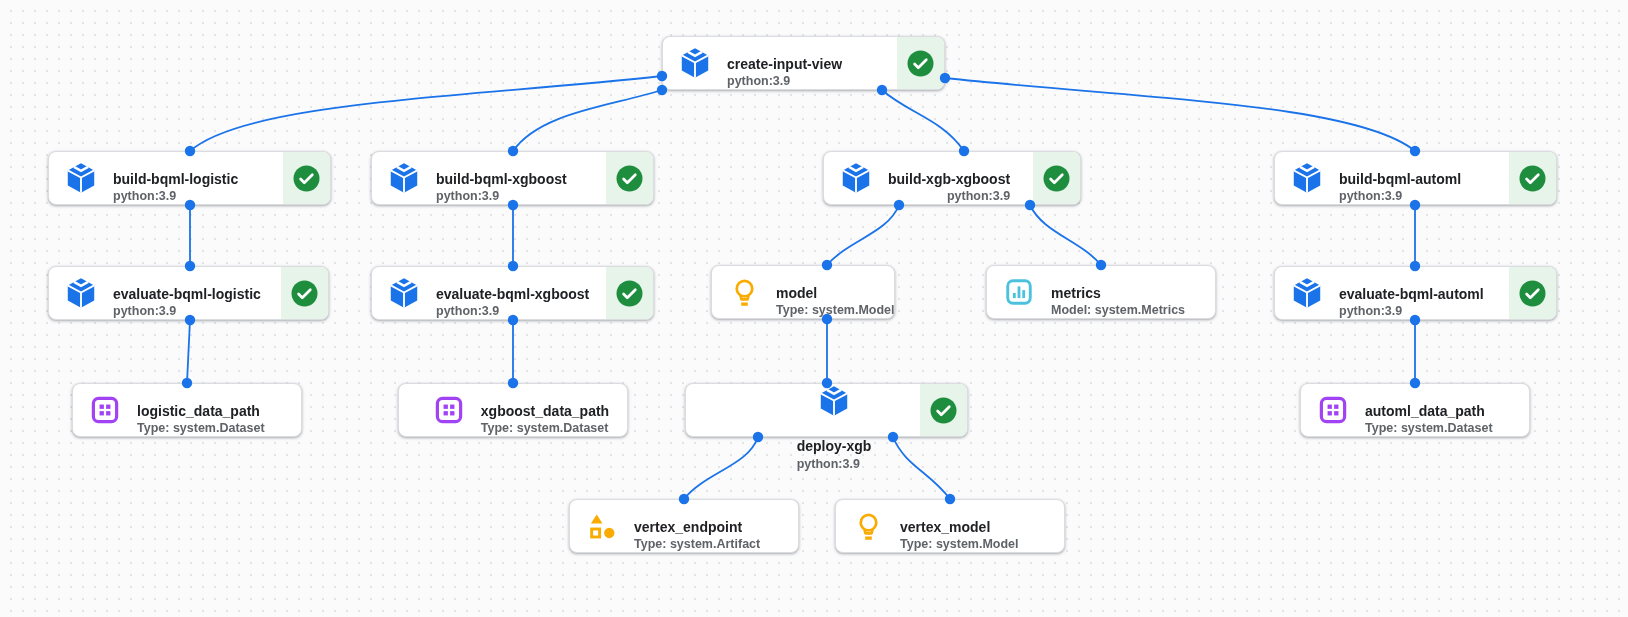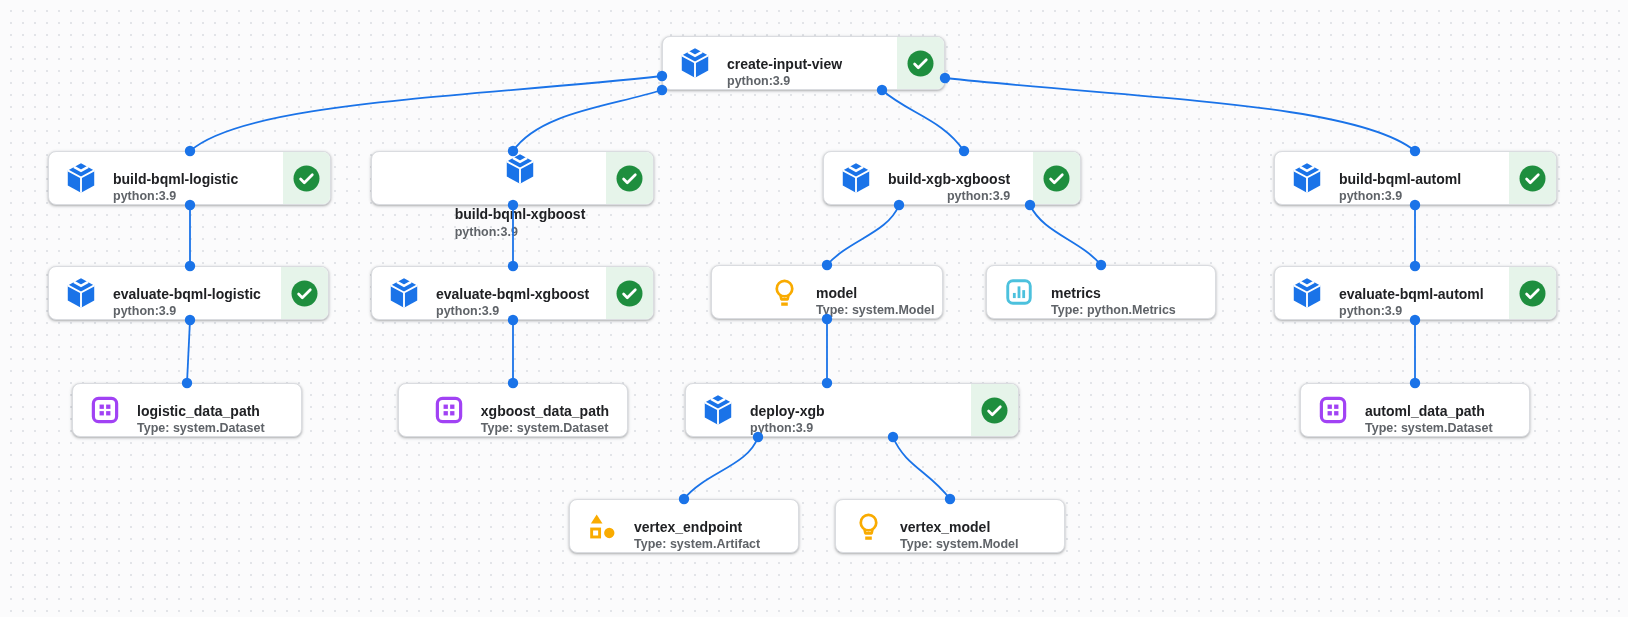--- a/index.html
+++ b/index.html
@@ -113,21 +113,21 @@
           <span class="title">build-bqml-logistic</span>
           <span class="subtitle">python:3.9</span>
         </span>
         <span class="status">
           <svg viewBox="0 0 27 27" width="27" height="27">
   <circle cx="13.5" cy="13.5" r="13" fill="#1e8e3e"></circle>
   <path d="M7.6,14 L11.3,17.7 L19.3,9.7" stroke="#fff" stroke-width="2.7" fill="none" stroke-linecap="round" stroke-linejoin="round"></path>
           </svg>
         </span>
       </div>
-      <div class="node execution" style="left: 371px; top: 151px; width: 283px; height: 54px; flex-direction: column;">
+      <div class="node execution" style="left: 371px; top: 151px; width: 283px; height: 54px;">
         <span class="nicon">
           <svg viewBox="0 0 36 36" width="34" height="34">
     <polygon points="18,2.5 32,10 32,26 18,33.5 4,26 4,10" fill="#1a73e8"></polygon>
     <path d="M4,10 L18,17.5 L32,10" stroke="#fff" stroke-width="2" fill="none"></path>
     <line x1="18" y1="17.5" x2="18" y2="33.5" stroke="#fff" stroke-width="2"></line>
     <path d="M10.5,6.3 L18,10.4 L25.5,6.3" stroke="#fff" stroke-width="2.6" fill="none"></path>
           </svg>
         </span>
         <span class="txt">
           <span class="title">build-bqml-xgboost</span>
@@ -213,21 +213,21 @@
           <span class="title">evaluate-bqml-xgboost</span>
           <span class="subtitle">python:3.9</span>
         </span>
         <span class="status">
           <svg viewBox="0 0 27 27" width="27" height="27">
   <circle cx="13.5" cy="13.5" r="13" fill="#1e8e3e"></circle>
   <path d="M7.6,14 L11.3,17.7 L19.3,9.7" stroke="#fff" stroke-width="2.7" fill="none" stroke-linecap="round" stroke-linejoin="round"></path>
           </svg>
         </span>
       </div>
-      <div class="node artifact" style="left: 711px; top: 265px; width: 232px; height: 54px; padding-left: 40px;">
+      <div class="node artifact" style="left: 711px; top: 265px; width: 184px; height: 54px;">
         <span class="nicon">
           <svg viewBox="0 0 32 32" width="31" height="31">
     <circle cx="16" cy="12" r="8" fill="none" stroke="#f9ab00" stroke-width="2.8"></circle>
     <path d="M11.8,18.5 L12.8,23 L19.2,23 L20.2,18.5" fill="none" stroke="#f9ab00" stroke-width="2.8" stroke-linejoin="round"></path>
     <line x1="12.6" y1="28" x2="19.4" y2="28" stroke="#f9ab00" stroke-width="3.4"></line>
           </svg>
         </span>
         <span class="txt">
           <span class="title">model</span>
           <span class="subtitle">Type: system.Model</span>
@@ -237,21 +237,21 @@
         <span class="nicon">
           <svg viewBox="0 0 32 32" width="30" height="30">
     <rect x="4" y="4" width="24" height="24" rx="5.5" fill="none" stroke="#4cc1dd" stroke-width="3.1"></rect>
     <line x1="11" y1="22.5" x2="11" y2="17" stroke="#4cc1dd" stroke-width="3"></line>
     <line x1="16" y1="22.5" x2="16" y2="10" stroke="#4cc1dd" stroke-width="3"></line>
     <line x1="21" y1="22.5" x2="21" y2="14" stroke="#4cc1dd" stroke-width="3"></line>
           </svg>
         </span>
         <span class="txt">
           <span class="title">metrics</span>
-          <span class="subtitle">Type: python.Metrics</span>
+          <span class="subtitle">Model: system.Metrics</span>
         </span>
       </div>
       <div class="node execution" style="left: 1274px; top: 266px; width: 283px; height: 54px;">
         <span class="nicon">
           <svg viewBox="0 0 36 36" width="34" height="34">
     <polygon points="18,2.5 32,10 32,26 18,33.5 4,26 4,10" fill="#1a73e8"></polygon>
     <path d="M4,10 L18,17.5 L32,10" stroke="#fff" stroke-width="2" fill="none"></path>
     <line x1="18" y1="17.5" x2="18" y2="33.5" stroke="#fff" stroke-width="2"></line>
     <path d="M10.5,6.3 L18,10.4 L25.5,6.3" stroke="#fff" stroke-width="2.6" fill="none"></path>
           </svg>
@@ -290,21 +290,21 @@
     <rect x="17.2" y="10.2" width="4.6" height="4.6" fill="#a142f4"></rect>
     <rect x="10.2" y="17.2" width="4.6" height="4.6" fill="#a142f4"></rect>
     <rect x="17.2" y="17.2" width="4.6" height="4.6" fill="#a142f4"></rect>
           </svg>
         </span>
         <span class="txt">
           <span class="title">xgboost_data_path</span>
           <span class="subtitle">Type: system.Dataset</span>
         </span>
       </div>
-      <div class="node execution" style="left: 685px; top: 383px; width: 334px; height: 54px;">
+      <div class="node execution" style="left: 685px; top: 383px; width: 283px; height: 54px; flex-direction: column;">
         <span class="nicon">
           <svg viewBox="0 0 36 36" width="34" height="34">
     <polygon points="18,2.5 32,10 32,26 18,33.5 4,26 4,10" fill="#1a73e8"></polygon>
     <path d="M4,10 L18,17.5 L32,10" stroke="#fff" stroke-width="2" fill="none"></path>
     <line x1="18" y1="17.5" x2="18" y2="33.5" stroke="#fff" stroke-width="2"></line>
     <path d="M10.5,6.3 L18,10.4 L25.5,6.3" stroke="#fff" stroke-width="2.6" fill="none"></path>
           </svg>
         </span>
         <span class="txt">
           <span class="title">deploy-xgb</span>

